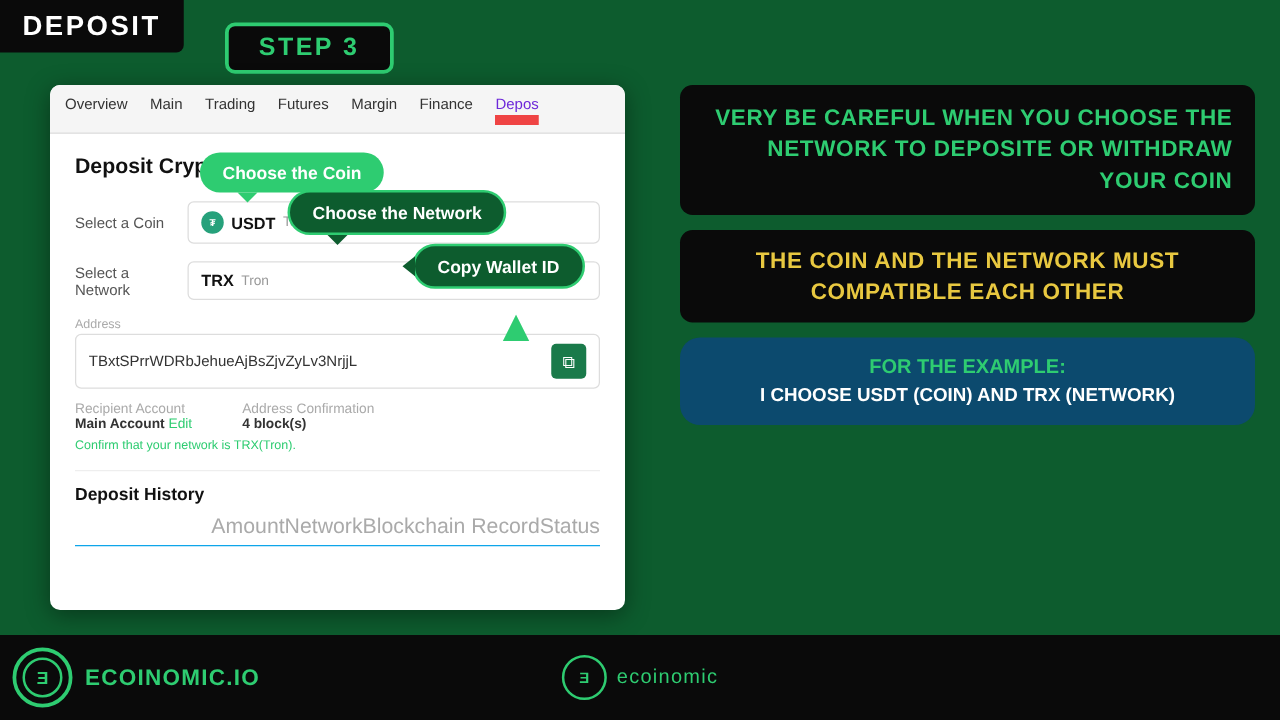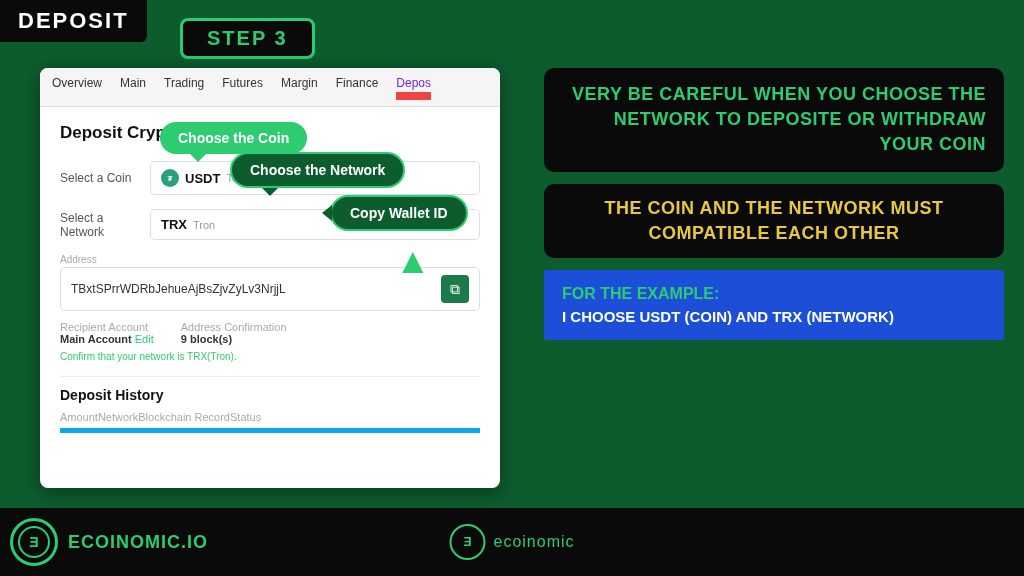--- a/index.html
+++ b/index.html
@@ -169,21 +169,21 @@
       width: 28px;
       height: 28px;
       cursor: pointer;
       display: flex;
       align-items: center;
       justify-content: center;
     }
 
     .meta-row {
       display: flex;
-      gap: 27px;
+      gap: 40px;
       margin-top: 10px;
       font-size: 11px;
     }
 
     .meta-col label {
       color: #aaa;
       display: block;
     }
 
     .meta-col span {
@@ -215,24 +215,24 @@
 
     .history-title {
       font-size: 14px;
       font-weight: 700;
       color: #111;
       margin-bottom: 8px;
     }
 
     .history-header {
       display: flex;
-      justify-content: flex-start;
-      font-size: 11px;
+      justify-content: flex-end;
+      font-size: 17px;
       color: #aaa;
-      border-bottom: 5px solid #0ea5e9;
+      border-bottom: 1px solid #0ea5e9;
       padding-bottom: 5px;
     }
 
     
     .tooltip-coin {
       position: absolute;
       top: 102px;
       left: 160px;
       background: #2ecc71;
       color: #fff;
@@ -362,27 +362,28 @@
       font-size: 18px;
       font-weight: 900;
       text-transform: uppercase;
       text-align: center;
       line-height: 1.4;
       margin-bottom: 12px;
       letter-spacing: 0.5px;
     }
 
     .example-box {
-      background: #1d4ed8;
-      border-radius: 2px;
+      background: #0c4a6e;
+      border-radius: 16px;
       padding: 12px 18px;
       color: #fff;
       font-size: 15px;
       font-weight: 900;
       text-transform: uppercase;
+      text-align: center;
       line-height: 1.5;
     }
 
     .example-box .example-title {
       color: #2ecc71;
       font-size: 16px;
     }
 
     
     .bottom-bar {
@@ -511,21 +512,21 @@
     </div>
 
     <div class="meta-row">
       <div class="meta-col">
         <label>Recipient Account</label>
         <span>Main Account</span>
         <a>Edit</a>
       </div>
       <div class="meta-col">
         <label>Address Confirmation</label>
-        <span>9 block(s)</span>
+        <span>4 block(s)</span>
       </div>
     </div>
     <div class="confirm-note">
       <span>Confirm that your network is TRX(Tron).</span>
     </div>
 
     <div class="history-section">
       <div class="history-title">Deposit History</div>
       <div class="history-header">
         <span>Amount</span>

